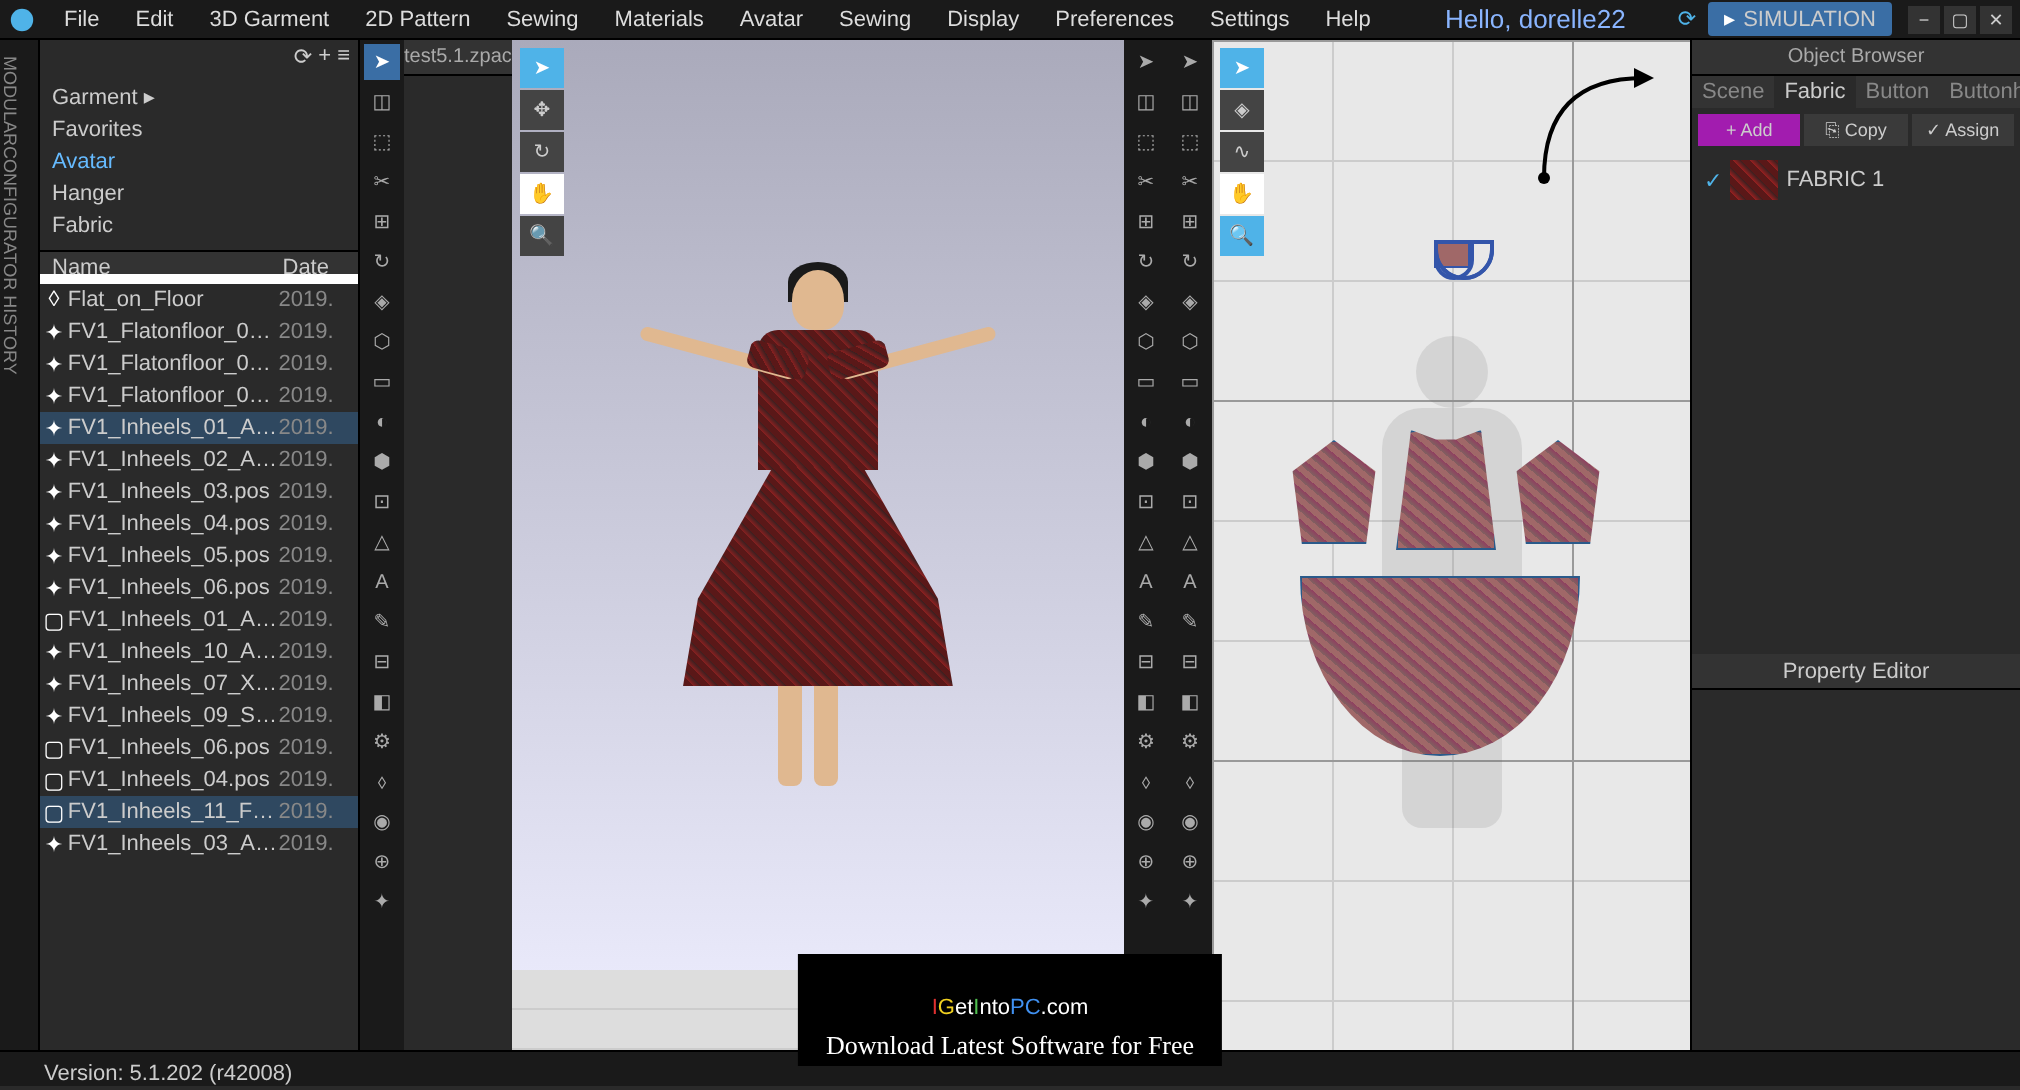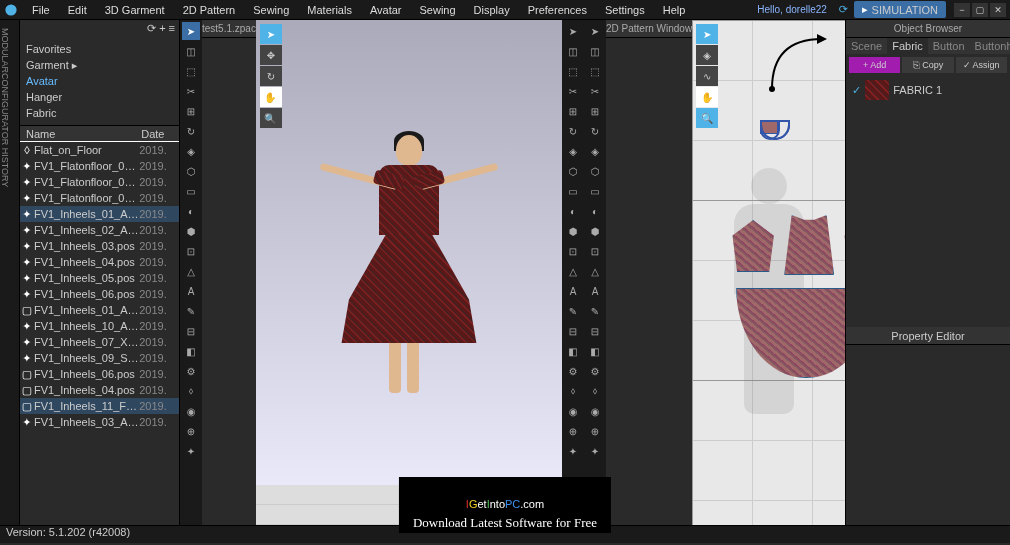--- a/index.html
+++ b/index.html
@@ -1,35 +1,35 @@
 <!DOCTYPE html>
 <html><head>
 <meta charset="utf-8">
 <style>
 *{margin:0;padding:0;box-sizing:border-box;font-family:Arial,sans-serif;font-size:11px;color:#ccc;user-select:none}
 body{width:1010px;height:545px;background:#2a2a2a;overflow:hidden;position:relative}
 .menubar{height:20px;background:#1a1a1a;display:flex;align-items:center;padding:0 4px;gap:2px;border-bottom:1px solid #000}
 .menubar .logo{width:14px;height:14px;margin-right:4px;display:flex;align-items:center;justify-content:center}
 .menubar .mitem{padding:2px 8px;color:#ddd;cursor:pointer}
 .menubar .spacer{flex:1}
-.menubar .hello{color:#8ab5ff;font-size:10px;margin-right:6px}
+.menubar .hello{color:#8ab5ff;font-size:13px;margin-right:20px}
 .menubar .sim{background:#3a6ea5;border-radius:2px;padding:2px 8px;display:flex;align-items:center;gap:4px;color:#fff}
 .menubar .winbtns{display:flex;gap:2px;margin-left:6px}
 .menubar .winbtns span{width:16px;height:14px;background:#333;display:flex;align-items:center;justify-content:center;font-size:9px;cursor:pointer}
 
 .main{display:flex;height:505px}
 .sidebar-l{width:20px;background:#1a1a1a;border-right:1px solid #000;writing-mode:vertical-lr;font-size:9px;padding-top:8px;color:#888}
 .lib-panel{width:160px;background:#2a2a2a;border-right:1px solid #000;display:flex;flex-direction:column}
 .panel-hdr{height:18px;background:#333;display:flex;align-items:center;justify-content:center;font-size:10px;color:#aaa;border-bottom:1px solid #000}
 .lib-top{padding:4px 6px;font-size:10px;line-height:16px;color:#aaa}
 .lib-top div{cursor:pointer}
 .lib-top .sel{color:#6bf}
 .lib-icons{display:flex;justify-content:flex-end;padding:2px 4px;gap:3px;color:#888}
 .lib-list{flex:1;overflow:hidden;border-top:1px solid #000}
-.lib-list-hdr{display:flex;background:#333;height:16px;font-size:10px;border-bottom:1px solid #ffffff}
+.lib-list-hdr{display:flex;background:#333;height:16px;font-size:10px;border-bottom:5px solid #ffffff}
 .lib-list-hdr .c1{width:120px;padding:2px 6px}
 .lib-list-hdr .c2{width:40px;padding:2px}
 .lib-row{display:flex;height:16px;font-size:9px;color:#ccc;align-items:center;cursor:pointer}
 .lib-row.sel{background:#2f4860}
 .lib-row .ico{width:14px;display:flex;justify-content:center;color:#fff}
 .lib-row .nm{width:106px;white-space:nowrap;overflow:hidden;text-overflow:ellipsis}
 .lib-row .dt{width:40px;color:#888}
 
 .tool-col{width:22px;background:#1a1a1a;display:flex;flex-direction:column;align-items:center;padding-top:2px;gap:2px}
 .tool-col .tb{width:18px;height:18px;display:flex;align-items:center;justify-content:center;color:#aaa;cursor:pointer;font-size:10px}
@@ -84,21 +84,21 @@
 .rp-tabs span{padding:2px 5px;cursor:pointer;color:#888}
 .rp-tabs span.active{background:#2a2a2a;color:#ccc}
 .rp-btns{display:flex;gap:2px;padding:3px}
 .rp-btns span{flex:1;height:16px;background:#3a3a3a;display:flex;align-items:center;justify-content:center;font-size:9px;cursor:pointer}
 .rp-btns .add{background:#a21caf}
 .fabric-item{display:flex;align-items:center;gap:4px;padding:4px 6px}
 .fabric-sw{width:24px;height:20px;background:repeating-linear-gradient(45deg,#5a1818,#5a1818 3px,#9a2020 3px,#342020 6px)}
 .check{color:#4fb3e8}
 .rp-spacer{flex:1}
 
-.footer{height:18px;background:#1a1a1a;border-top:1px solid #000;display:flex;align-items:flex-start;padding:0 6px;font-size:10px;color:#888}
+.footer{height:18px;background:#1a1a1a;border-top:1px solid #000;display:flex;align-items:flex-end;padding:0 22px;font-size:10px;color:#888}
 
 .watermark{position:absolute;bottom:12px;left:50%;transform:translateX(-50%);background:#000;padding:6px 14px 2px;text-align:center;z-index:50}
 .watermark .t1{font-size:28px;font-weight:normal;font-family:"Comic Sans MS",cursive}
 .watermark .t1 .r{color:#e03030}
 .watermark .t1 .y{color:#f0d020}
 .watermark .t1 .w{color:#fff}
 .watermark .t1 .g{color:#50c050}
 .watermark .t1 .b{color:#4090f0}
 .watermark .t2{font-size:13px;color:#fff;font-family:Georgia,serif}
 </style>
@@ -137,22 +137,22 @@
 <div class="main">
   <div class="sidebar-l">MODULARCONFIGURATOR  HISTORY</div>
 
   <div class="lib-panel">
     <div class="lib-icons">
         <span>⟳</span>
         <span>+</span>
         <span>≡</span>
       </div>
     <div class="lib-top">
+      <div><span>Garment</span> ▸</div>
       <div>Favorites</div>
-      <div><span>Garment</span> ▸</div>
       <div class="sel">Avatar</div>
       <div>Hanger</div>
       <div>Fabric</div>
     </div>
     <div class="lib-list">
       <div class="lib-list-hdr">
           <span class="c1">Name</span>
           <span class="c2">Date</span>
         </div>
       <div id="librows">
@@ -349,21 +349,20 @@
       <span class="tb">⊟</span>
       <span class="tb">◧</span>
       <span class="tb">⚙</span>
       <span class="tb">⬨</span>
       <span class="tb">◉</span>
       <span class="tb">⊕</span>
       <span class="tb">✦</span>
     </div>
 
   <div class="viewport vp-2d">
-    <div class="vp-hdr">2D Pattern Window</div>
     <div class="vp-body">
       <div class="grid2d"></div>
       <div class="vp-tools">
         <span class="t blue">➤</span>
         <span class="t">◈</span>
         <span class="t">∿</span>
         <span class="t white">✋</span>
         <span class="t blue">🔍</span>
       </div>
       <div class="pattern-silh">

